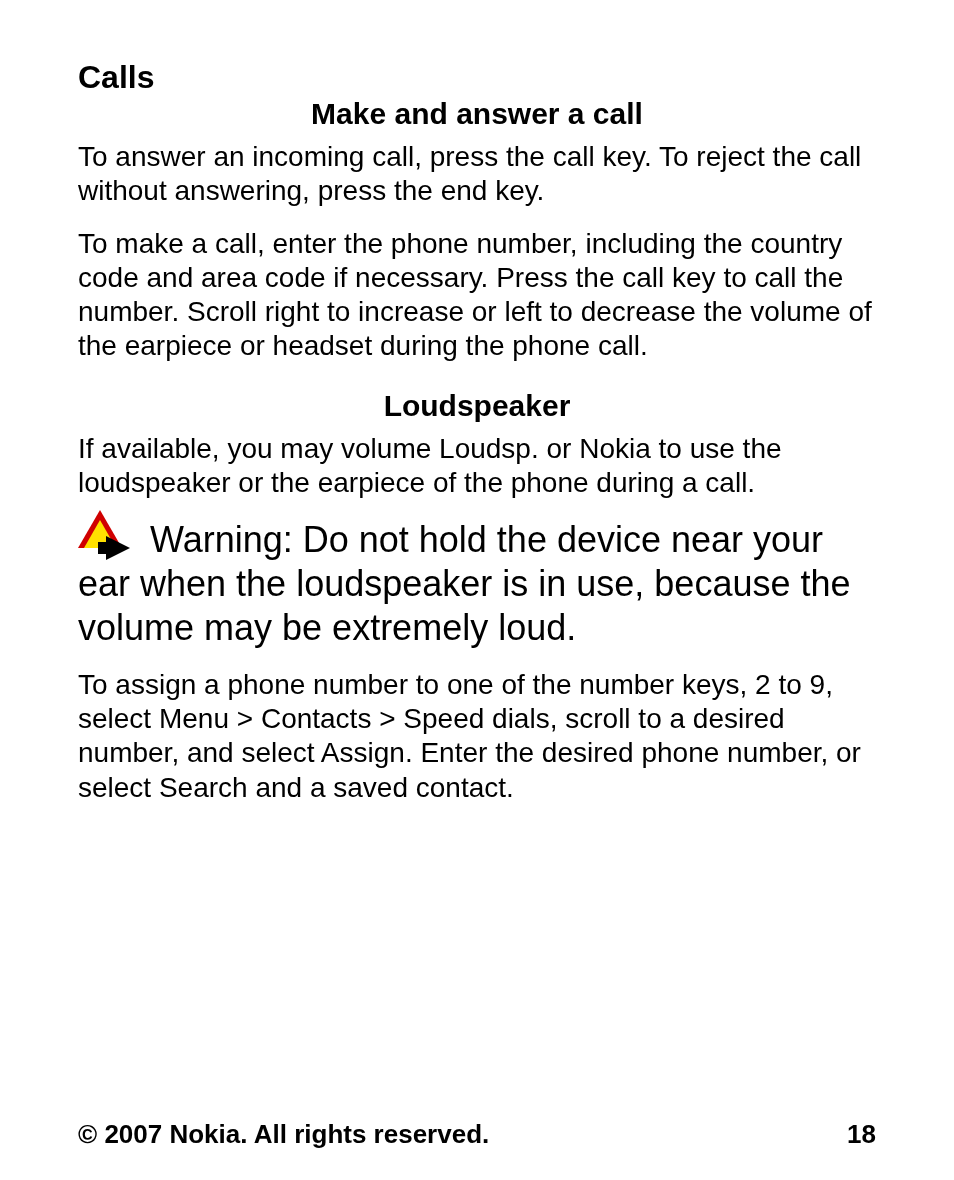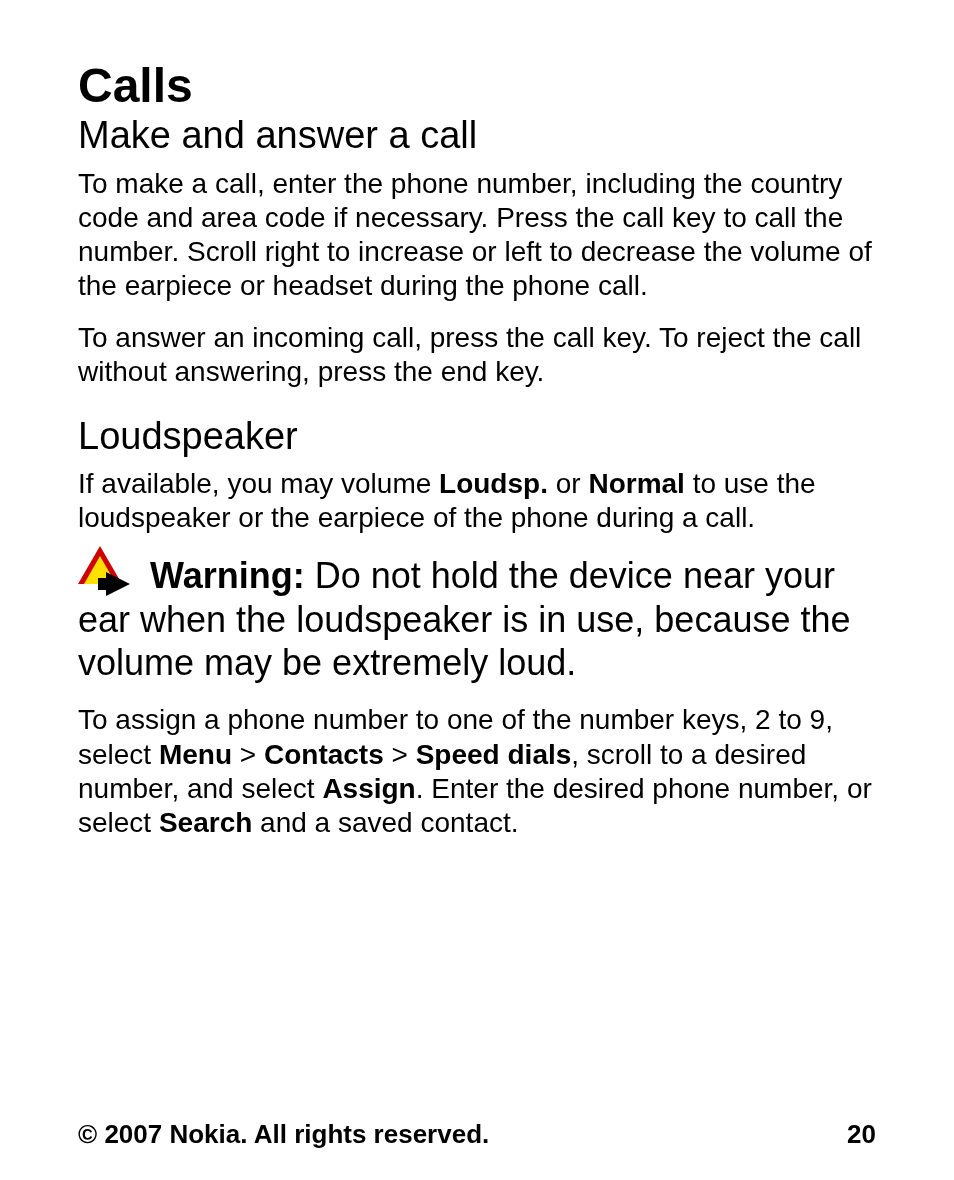--- a/index.html
+++ b/index.html
@@ -14,41 +14,42 @@
     height: 1180px;
     box-sizing: border-box;
     padding: 60px 78px 30px 78px;
     display: flex;
     flex-direction: column;
   }
   .content {
     flex: 1;
   }
   h1 {
-    font-size: 48px;
+    font-size: 32px;
     font-weight: bold;
     margin: 0 0 2px 0;
     line-height: 1.1;
   }
   h2 {
-    font-size: 38px;
-    font-weight: normal;
+    font-size: 30px;
+    font-weight: bold;
     margin: 0 0 10px 0;
     line-height: 1.1;
+    text-align: center;
   }
   h2.sub {
     margin-top: 26px;
   }
   p {
     font-size: 28px;
     line-height: 1.22;
     margin: 0 0 18px 0;
   }
   .b {
-    font-weight: bold;
+    font-weight: normal;
   }
   .warning-block {
     font-size: 36px;
     line-height: 1.22;
     margin: 0 0 18px 0;
   }
   .warning-icon {
     display: inline-block;
     vertical-align: text-bottom;
     width: 70px;
@@ -104,40 +105,40 @@
 </style>
 </head>
 <body>
 
 <div class="page">
   <div class="content">
 
     <h1>Calls</h1>
 
     <h2>Make and answer a call</h2>
+    <p>To answer an incoming call, press the call key. To reject the call without answering, press the end key.</p>
     <p>To make a call, enter the phone number, including the country code and area code if necessary. Press the call key to call the number. Scroll right to increase or left to decrease the volume of the earpiece or headset during the phone call.</p>
-    <p>To answer an incoming call, press the call key. To reject the call without answering, press the end key.</p>
 
     <h2 class="sub">Loudspeaker</h2>
     <p>
-      <span>If available, you may volume </span><span class="b">Loudsp.</span><span> or </span><span class="b">Normal</span><span> to use the loudspeaker or the earpiece of the phone during a call.</span>
+      <span>If available, you may volume </span><span class="b">Loudsp.</span><span> or </span><span class="b">Nokia</span><span> to use the loudspeaker or the earpiece of the phone during a call.</span>
     </p>
 
     <div class="warning-block">
       <span class="warning-icon">
         <span class="triangle"></span>
         <span class="triangle-inner"></span>
         <span class="arrow-stem"></span>
         <span class="arrow"></span>
       </span><span class="b">Warning:</span><span>  Do not hold the device near your ear when the loudspeaker is in use, because the volume may be extremely loud.</span>
     </div>
 
     <p>
       <span>To assign a phone number to one of the number keys, 2 to 9, select </span><span class="b">Menu</span><span> &gt; </span><span class="b">Contacts</span><span> &gt; </span><span class="b">Speed dials</span><span>, scroll to a desired number, and select </span><span class="b">Assign</span><span>. Enter the desired phone number, or select </span><span class="b">Search</span><span> and a saved contact.</span>
     </p>
 
   </div>
 
   <div class="footer">
     <span>© 2007 Nokia. All rights reserved.</span>
-    <span>20</span>
+    <span>18</span>
   </div>
 </div>
 
 </body></html>

